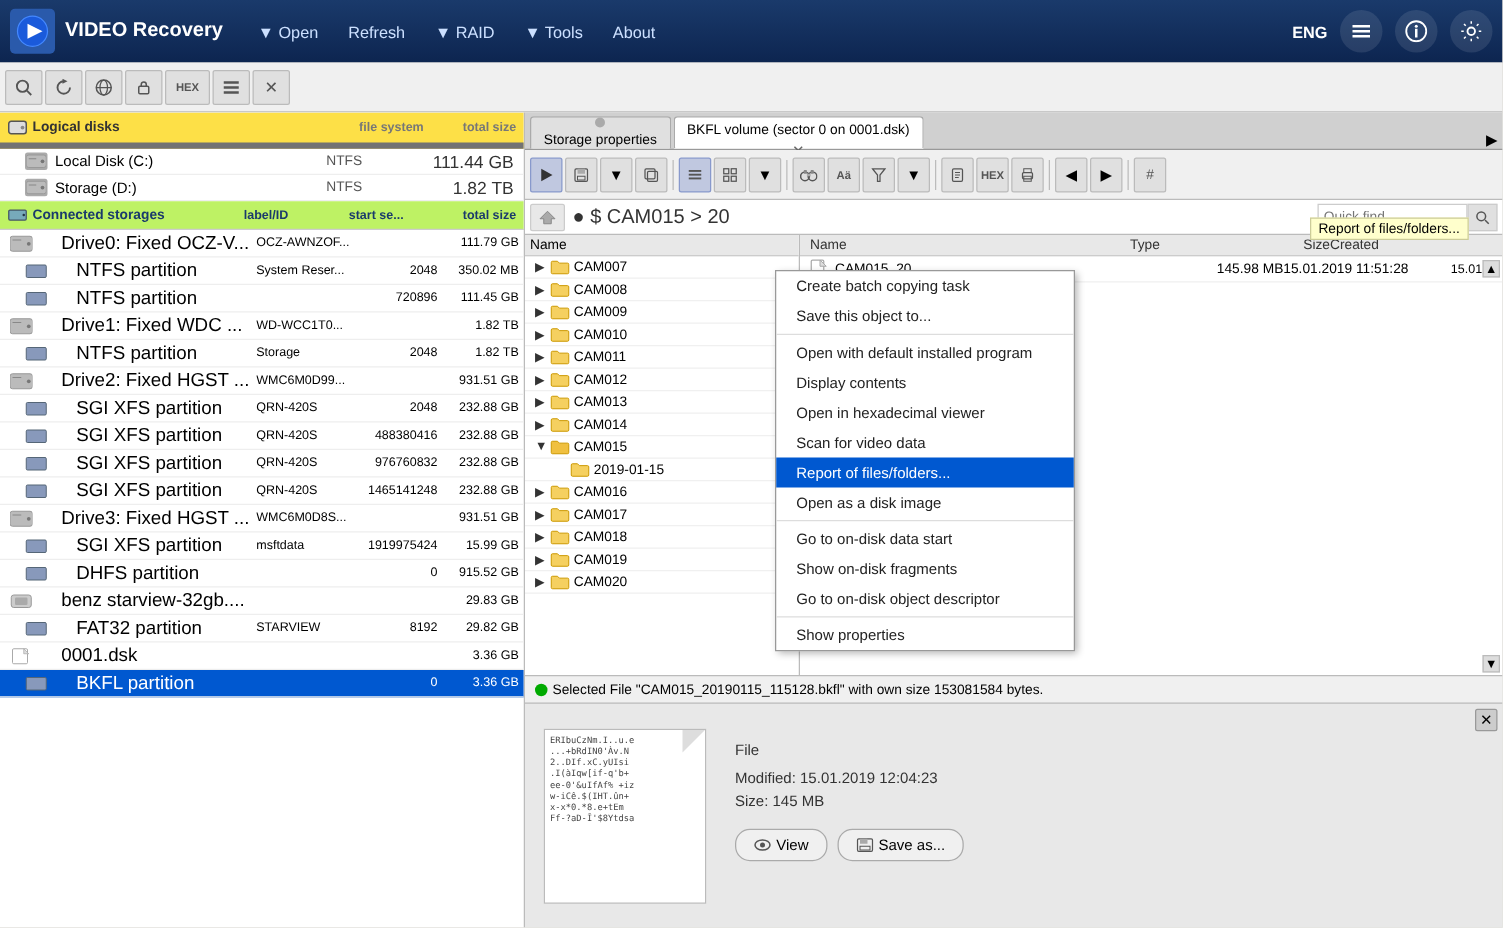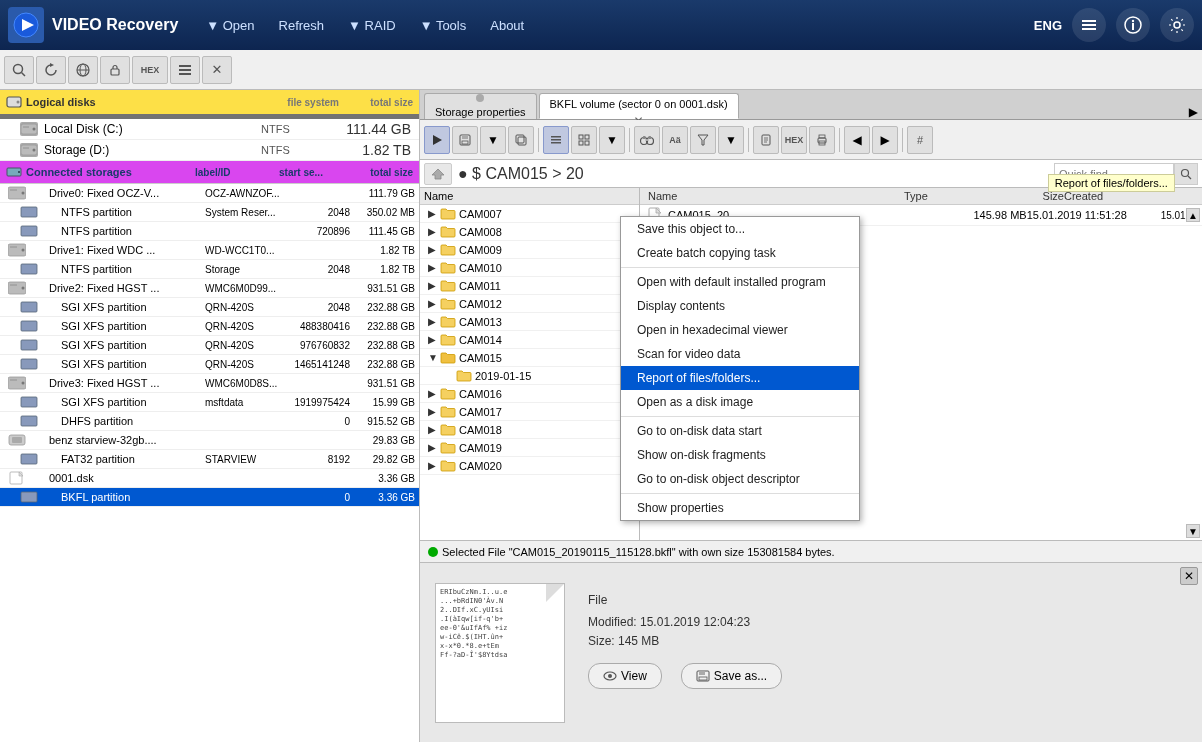--- a/index.html
+++ b/index.html
@@ -38,27 +38,27 @@
     
     .section-header { display: flex; align-items: center; padding: 4px 6px; background: #fde047; border-bottom: 5px solid #737373; font-size: 11px; font-weight: bold; color: #333; gap: 4px; }
 
     .disk-item { display: flex; align-items: center; padding: 2px 8px 2px 20px; border-bottom: 1px solid #eee; cursor: pointer; }
     .disk-icon { width: 18px; height: 14px; background: #aaa; border-radius: 2px; margin-right: 6px; display: flex; align-items: center; justify-content: center; font-size: 9px; }
     .disk-name { flex: 1; font-size: 12px; }
     .disk-fs { width: 80px; font-size: 11px; color: #555; }
     .disk-size { width: 70px; font-size: 14px; color: #333; text-align: right; }
 
     
-    .storage-section-header { display: flex; align-items: center; padding: 3px 6px; background: #d946ef; border-bottom: 1px solid #ccc; font-size: 11px; font-weight: bold; color: #1a3a6b; gap: 4px; }
+    .storage-section-header { display: flex; align-items: center; padding: 3px 6px; background: #bef264; border-bottom: 1px solid #ccc; font-size: 11px; font-weight: bold; color: #1a3a6b; gap: 4px; }
 
     .storage-item { display: flex; align-items: center; padding: 2px 4px 2px 8px; border-bottom: 1px solid #eee; cursor: pointer; }
     .storage-item.selected { background: #0058d0; color: white; }
     .storage-item.indent1 { padding-left: 20px; }
     .storage-icon-hdd { width: 18px; height: 14px; display: flex; align-items: center; justify-content: center; margin-right: 4px; flex-shrink: 0; }
-    .si-name { flex: 1; font-size: 11px; white-space: nowrap; overflow: hidden; text-overflow: ellipsis; padding-left: 19px; }
+    .si-name { flex: 1; font-size: 15px; white-space: nowrap; overflow: hidden; text-overflow: ellipsis; padding-left: 19px; }
     .si-id { width: 80px; font-size: 10px; white-space: nowrap; overflow: hidden; }
     .si-start { width: 65px; font-size: 10px; text-align: right; }
     .si-total { width: 65px; font-size: 10px; text-align: right; }
 
     
     #right-panel { flex: 1; display: flex; flex-direction: column; background: #f0f0f0; }
 
     
     #tabs-bar { display: flex; align-items: flex-end; height: 30px; background: #d0d0d0; border-bottom: 1px solid #999; padding: 0 4px; gap: 2px; }
     .tab { display: flex; align-items: center; height: 26px; padding: 0 10px; background: #e0e0e0; border: 1px solid #aaa; border-bottom: none; border-radius: 3px 3px 0 0; cursor: pointer; font-size: 11px; gap: 4px; flex-direction: column; }
@@ -125,21 +125,21 @@
     .status-dot { width: 10px; height: 10px; border-radius: 50%; background: #00aa00; flex-shrink: 0; }
 
     
     #preview-panel { height: 180px; background: #e8e8e8; border-top: 1px solid #bbb; display: flex; position: relative; }
     .preview-close { position: absolute; top: 4px; right: 4px; width: 18px; height: 18px; background: #ccc; border: 1px solid #999; border-radius: 2px; display: flex; align-items: center; justify-content: center; cursor: pointer; font-size: 12px; }
     .preview-icon { width: 160px; display: flex; align-items: center; justify-content: center; }
     .preview-info { flex: 1; padding: 16px 8px; }
     .preview-filename { font-size: 14px; font-weight: bold; color: #1a3aab; }
     .preview-filetype { font-size: 12px; color: #333; margin-top: 14px; }
     .preview-meta { font-size: 12px; color: #333; margin-top: 6px; line-height: 1.6; }
-    .preview-actions { display: flex; gap: 19px; margin-top: 12px; }
+    .preview-actions { display: flex; gap: 8px; margin-top: 12px; }
     .preview-btn { display: flex; align-items: center; gap: 4px; padding: 5px 14px; border: 1px solid #aaa; border-radius: 12px; background: #f0f0f0; cursor: pointer; font-size: 12px; }
 
     
     .file-preview-box {
       width: 130px; height: 140px;
       background: white; border: 1px solid #bbb;
       position: relative; overflow: hidden;
       font-size: 7px; font-family: monospace; color: #444;
       padding: 4px; line-height: 1.3;
     }
@@ -738,22 +738,22 @@
           </div>
           <span class="fl-col-name">CAM015_20...</span>
           <span class="fl-col-type"></span>
           <span class="fl-col-size">145.98 MB</span>
           <span class="fl-col-created">15.01.2019 11:51:28</span>
           <span style="margin-left:4px;font-size:10px;">15.01...</span>
         </div>
 
         <div id="context-menu">
           <div id="cm-items">
+              <div class="cm-item">Create batch copying task</div>
               <div class="cm-item">Save this object to...</div>
-              <div class="cm-item">Create batch copying task</div>
               <div class="cm-separator"></div>
               <div class="cm-item">Open with default installed program</div>
               <div class="cm-item">Display contents</div>
               <div class="cm-item">Open in hexadecimal viewer</div>
               <div class="cm-item">Scan for video data</div>
               <div class="cm-item highlighted">Report of files/folders...</div>
               <div class="cm-item">Open as a disk image</div>
               <div class="cm-separator"></div>
               <div class="cm-item">Go to on-disk data start</div>
               <div class="cm-item">Show on-disk fragments</div>

